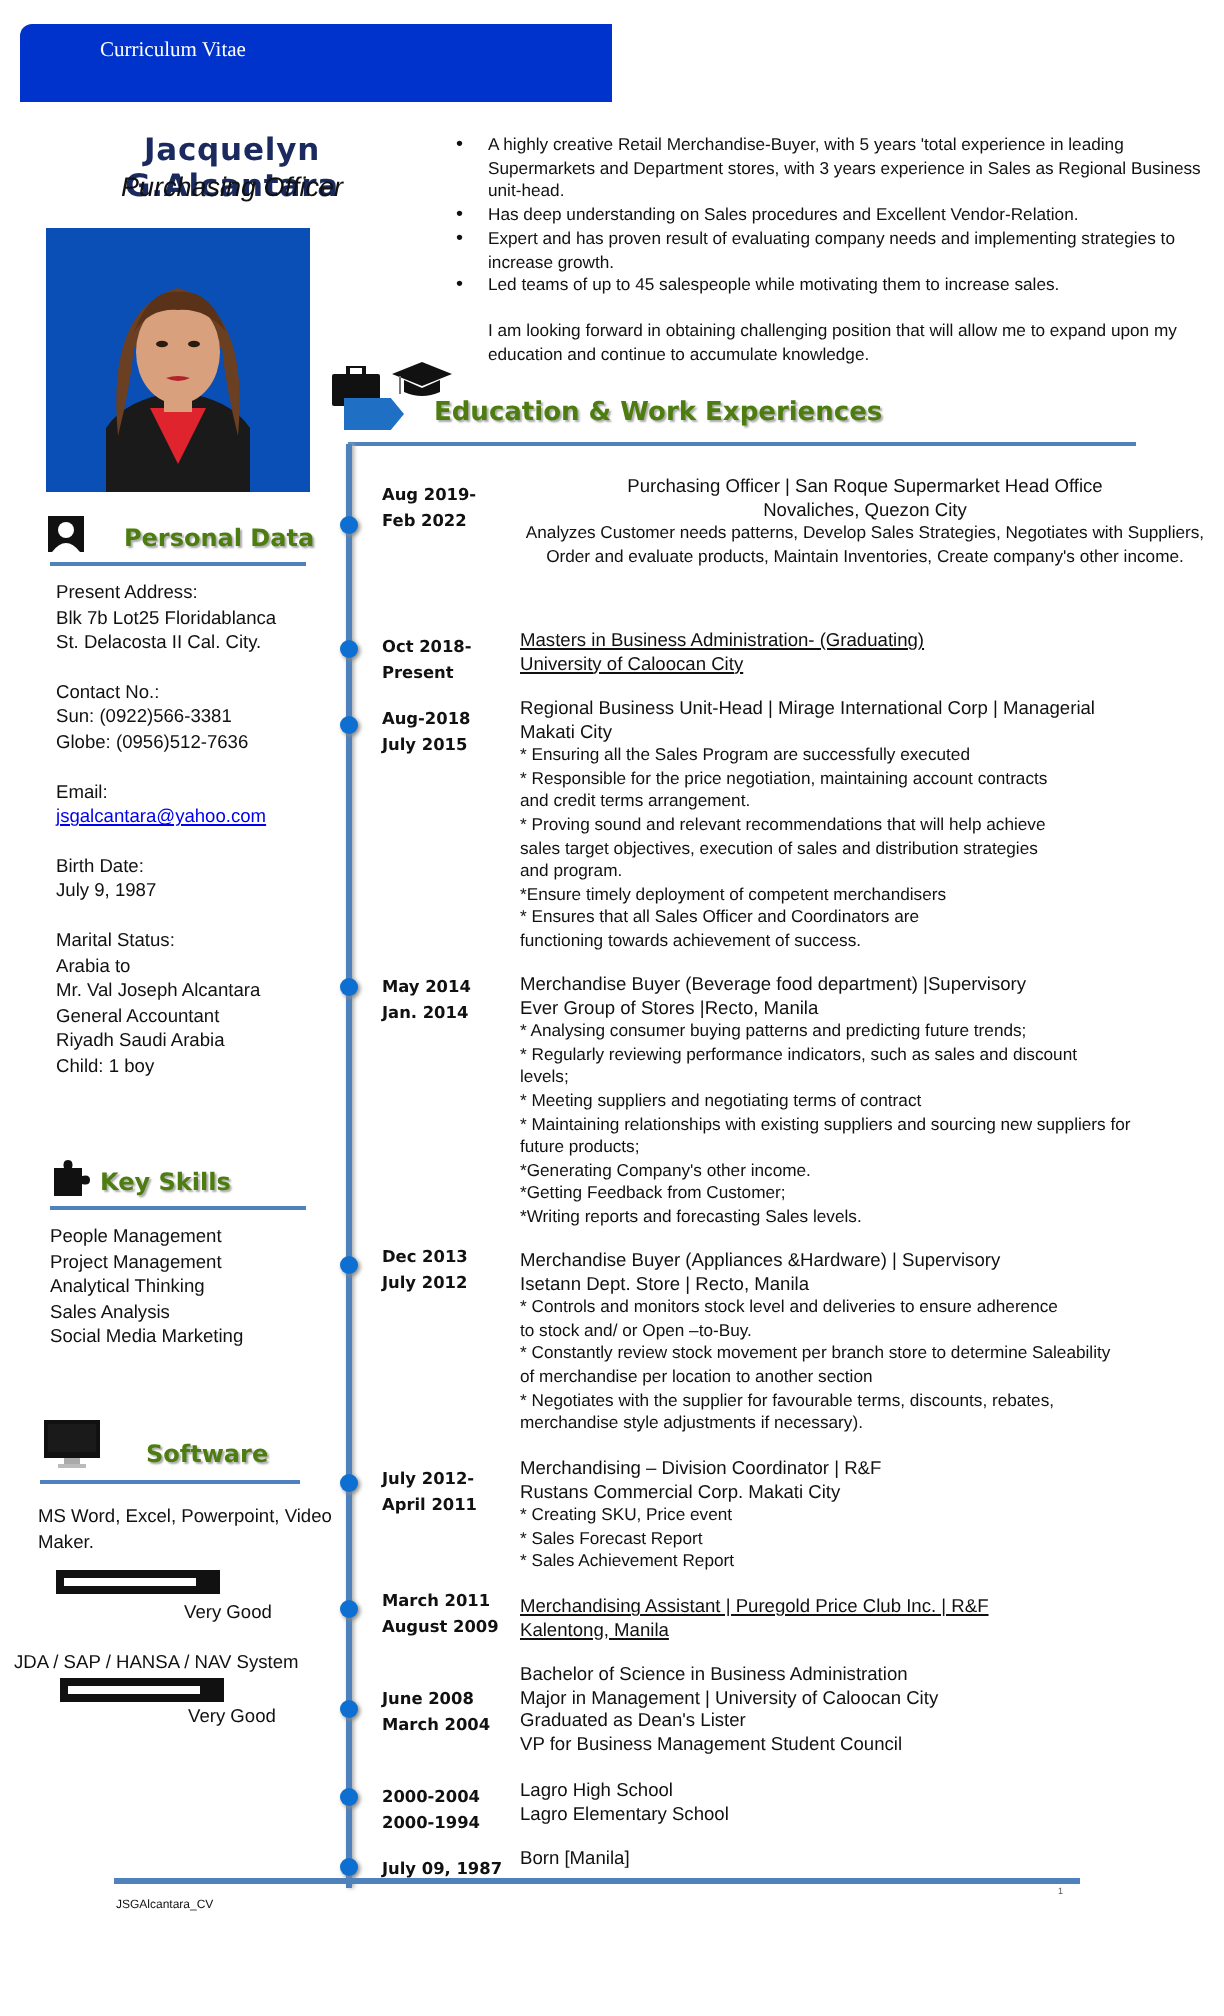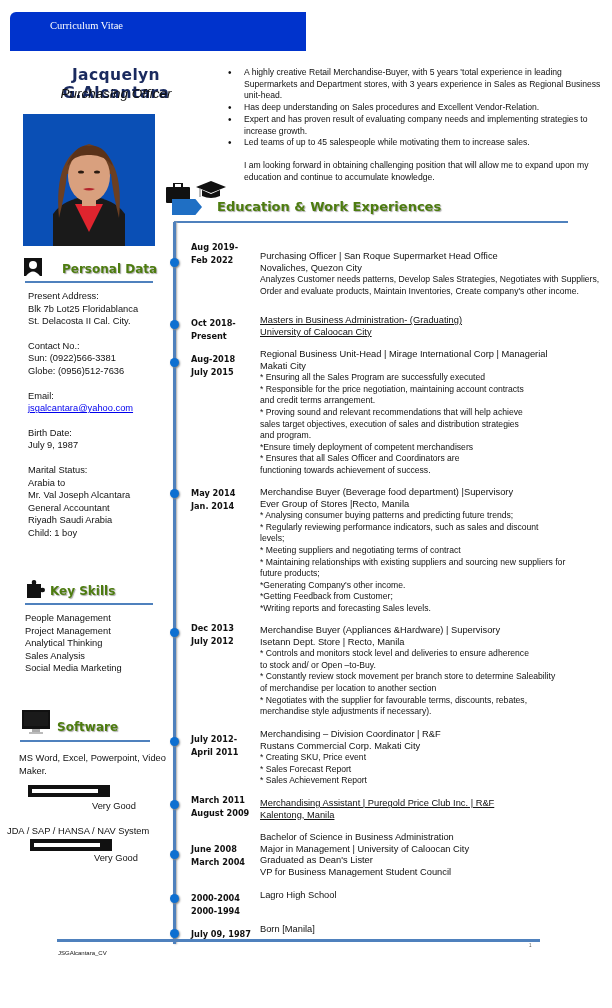--- a/index.html
+++ b/index.html
@@ -138,21 +138,21 @@
 </div>
 
 <div class="abs" style="left:22px;top:710px;">
   <svg width="28" height="24" viewBox="0 0 28 24">
       <rect x="0" y="0" width="28" height="19" fill="#111"></rect>
       <rect x="2" y="2" width="24" height="14" fill="#1a1a1a"></rect>
       <rect x="10" y="19" width="8" height="3" fill="#aaa"></rect>
       <rect x="7" y="22" width="14" height="2" fill="#bbb"></rect>
     </svg>
 </div>
-<div class="abs sec-head" style="left:57px;top:720px;">Software</div>
+<div class="abs sec-head" style="left:73px;top:720px;">Software</div>
 <div class="abs sec-rule" style="left:20px;top:740px;width:130px;"></div>
 
 <div class="abs side-text" style="left:19px;top:752px;width:150px;">MS Word, Excel, Powerpoint, Video Maker.</div>
 <div class="abs bar" style="left:28px;top:785px;">
   <div class="bar-inner" style="width:82%;"></div>
 </div>
 <div class="abs side-text" style="left:92px;top:800px;">Very Good</div>
 
 <div class="abs side-text" style="left:7px;top:825px;width:170px;">JDA / SAP / HANSA / NAV System</div>
 <div class="abs bar" style="left:30px;top:839px;">
@@ -176,21 +176,21 @@
 <div class="abs tl-arrow"></div>
 <div class="abs sec-head tl-title" style="font-size:13px;">Education &amp; Work Experiences</div>
 <div class="abs tl-head-rule"></div>
 <div class="abs tl-line"></div>
 
 <div class="abs dot" style="left:170px;top:258px;"></div>
 <div class="abs date" style="top:241px;">
   <div>Aug 2019-</div>
   <div>Feb 2022</div>
 </div>
-<div class="abs entry" style="top:251px;">
+<div class="abs entry" style="top:238px;text-align:center;">
   <div>Purchasing Officer | San Roque Supermarket Head Office</div>
   <div>Novaliches, Quezon City</div>
   <div class="bl">Analyzes Customer needs patterns, Develop Sales Strategies, Negotiates with Suppliers, Order and evaluate products, Maintain Inventories, Create company's other income.</div>
 </div>
 
 <div class="abs dot" style="left:170px;top:320px;"></div>
 <div class="abs date" style="top:317px;">
   <div>Oct 2018-</div>
   <div>Present</div>
 </div>
@@ -279,20 +279,21 @@
   <div>VP for Business Management Student Council</div>
 </div>
 
 <div class="abs dot" style="left:170px;top:894px;"></div>
 <div class="abs date" style="top:892px;">
   <div>2000-2004</div>
   <div>2000-1994</div>
 </div>
 <div class="abs entry" style="top:890px;">
   <div>Lagro High School</div>
+  <div>Lagro Elementary School</div>
 </div>
 
 <div class="abs dot" style="left:170px;top:929px;"></div>
 <div class="abs date" style="top:928px;width:80px;">
   <div>July 09, 1987</div>
 </div>
 <div class="abs entry" style="top:924px;">
   <div>Born [Manila]</div>
 </div>
 

